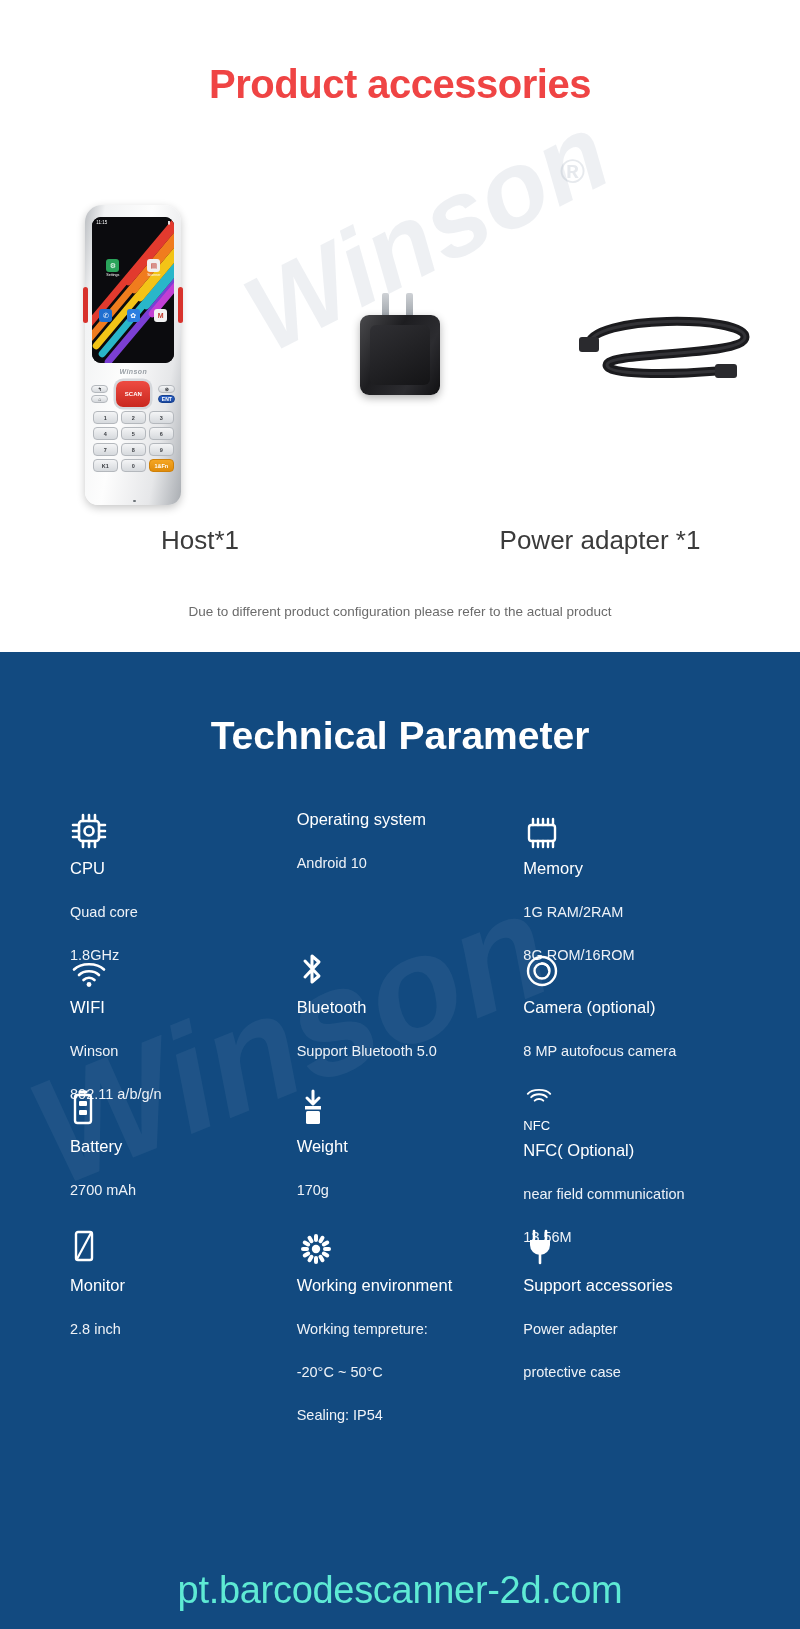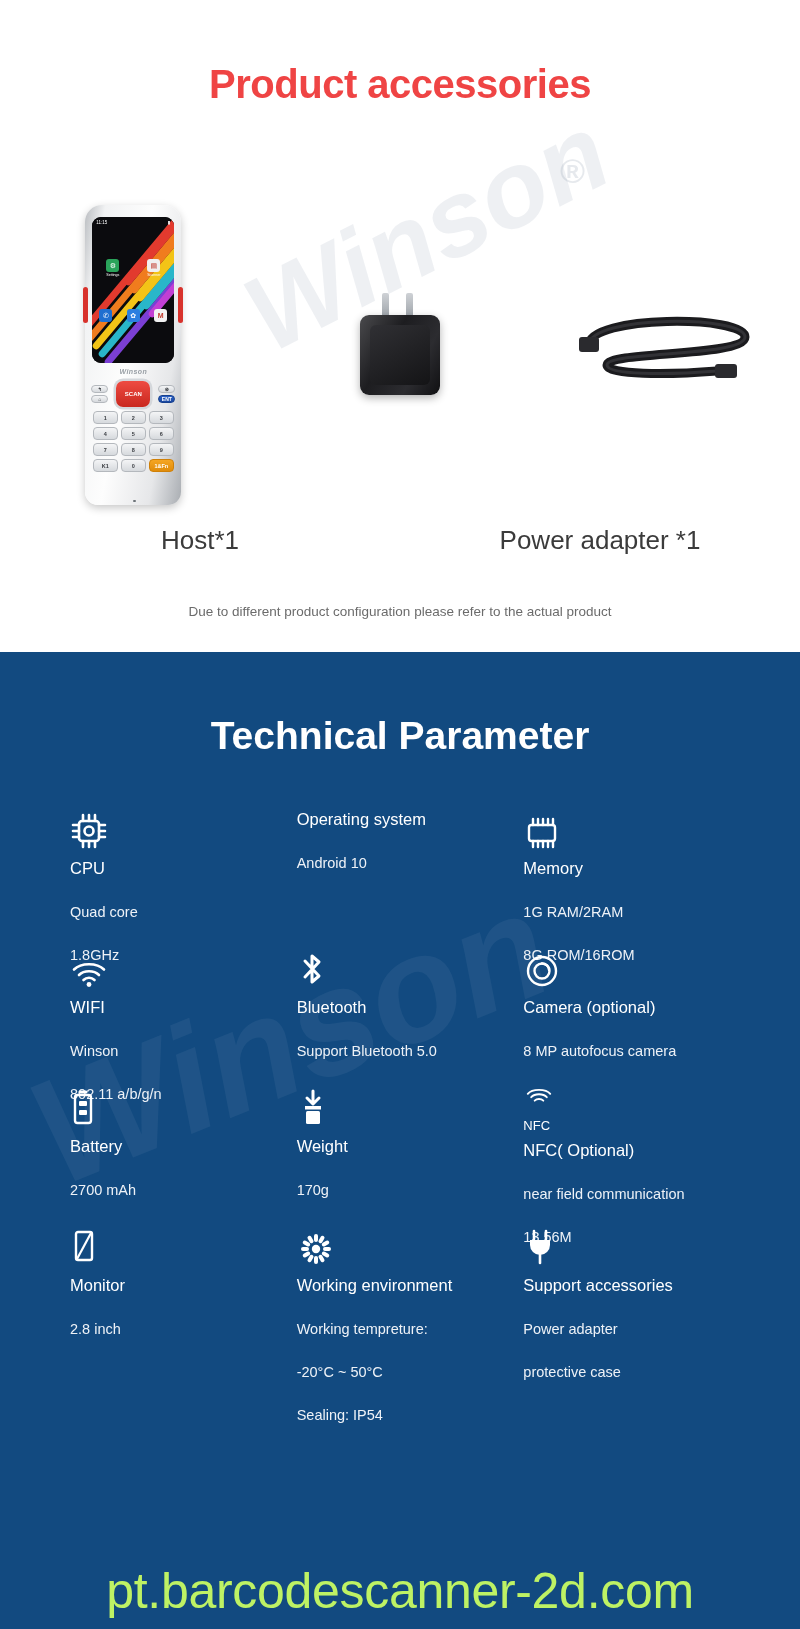--- a/index.html
+++ b/index.html
@@ -270,21 +270,21 @@
     margin-top: 22px;
   }
 
   .footer {
     position: absolute; left: 0; bottom: 0;
     width: 800px; height: 77px;
     background: #124a80;
     display: flex; align-items: center; justify-content: center;
   }
   .footer-url {
-    font-size: 50px; color: #bef264;
+    font-size: 38px; color: #5eead4;
     letter-spacing: -0.3px;
   }
 </style>
 </head>
 <body>
 
 <div class="page">
 
   <section class="acc-section">
 

